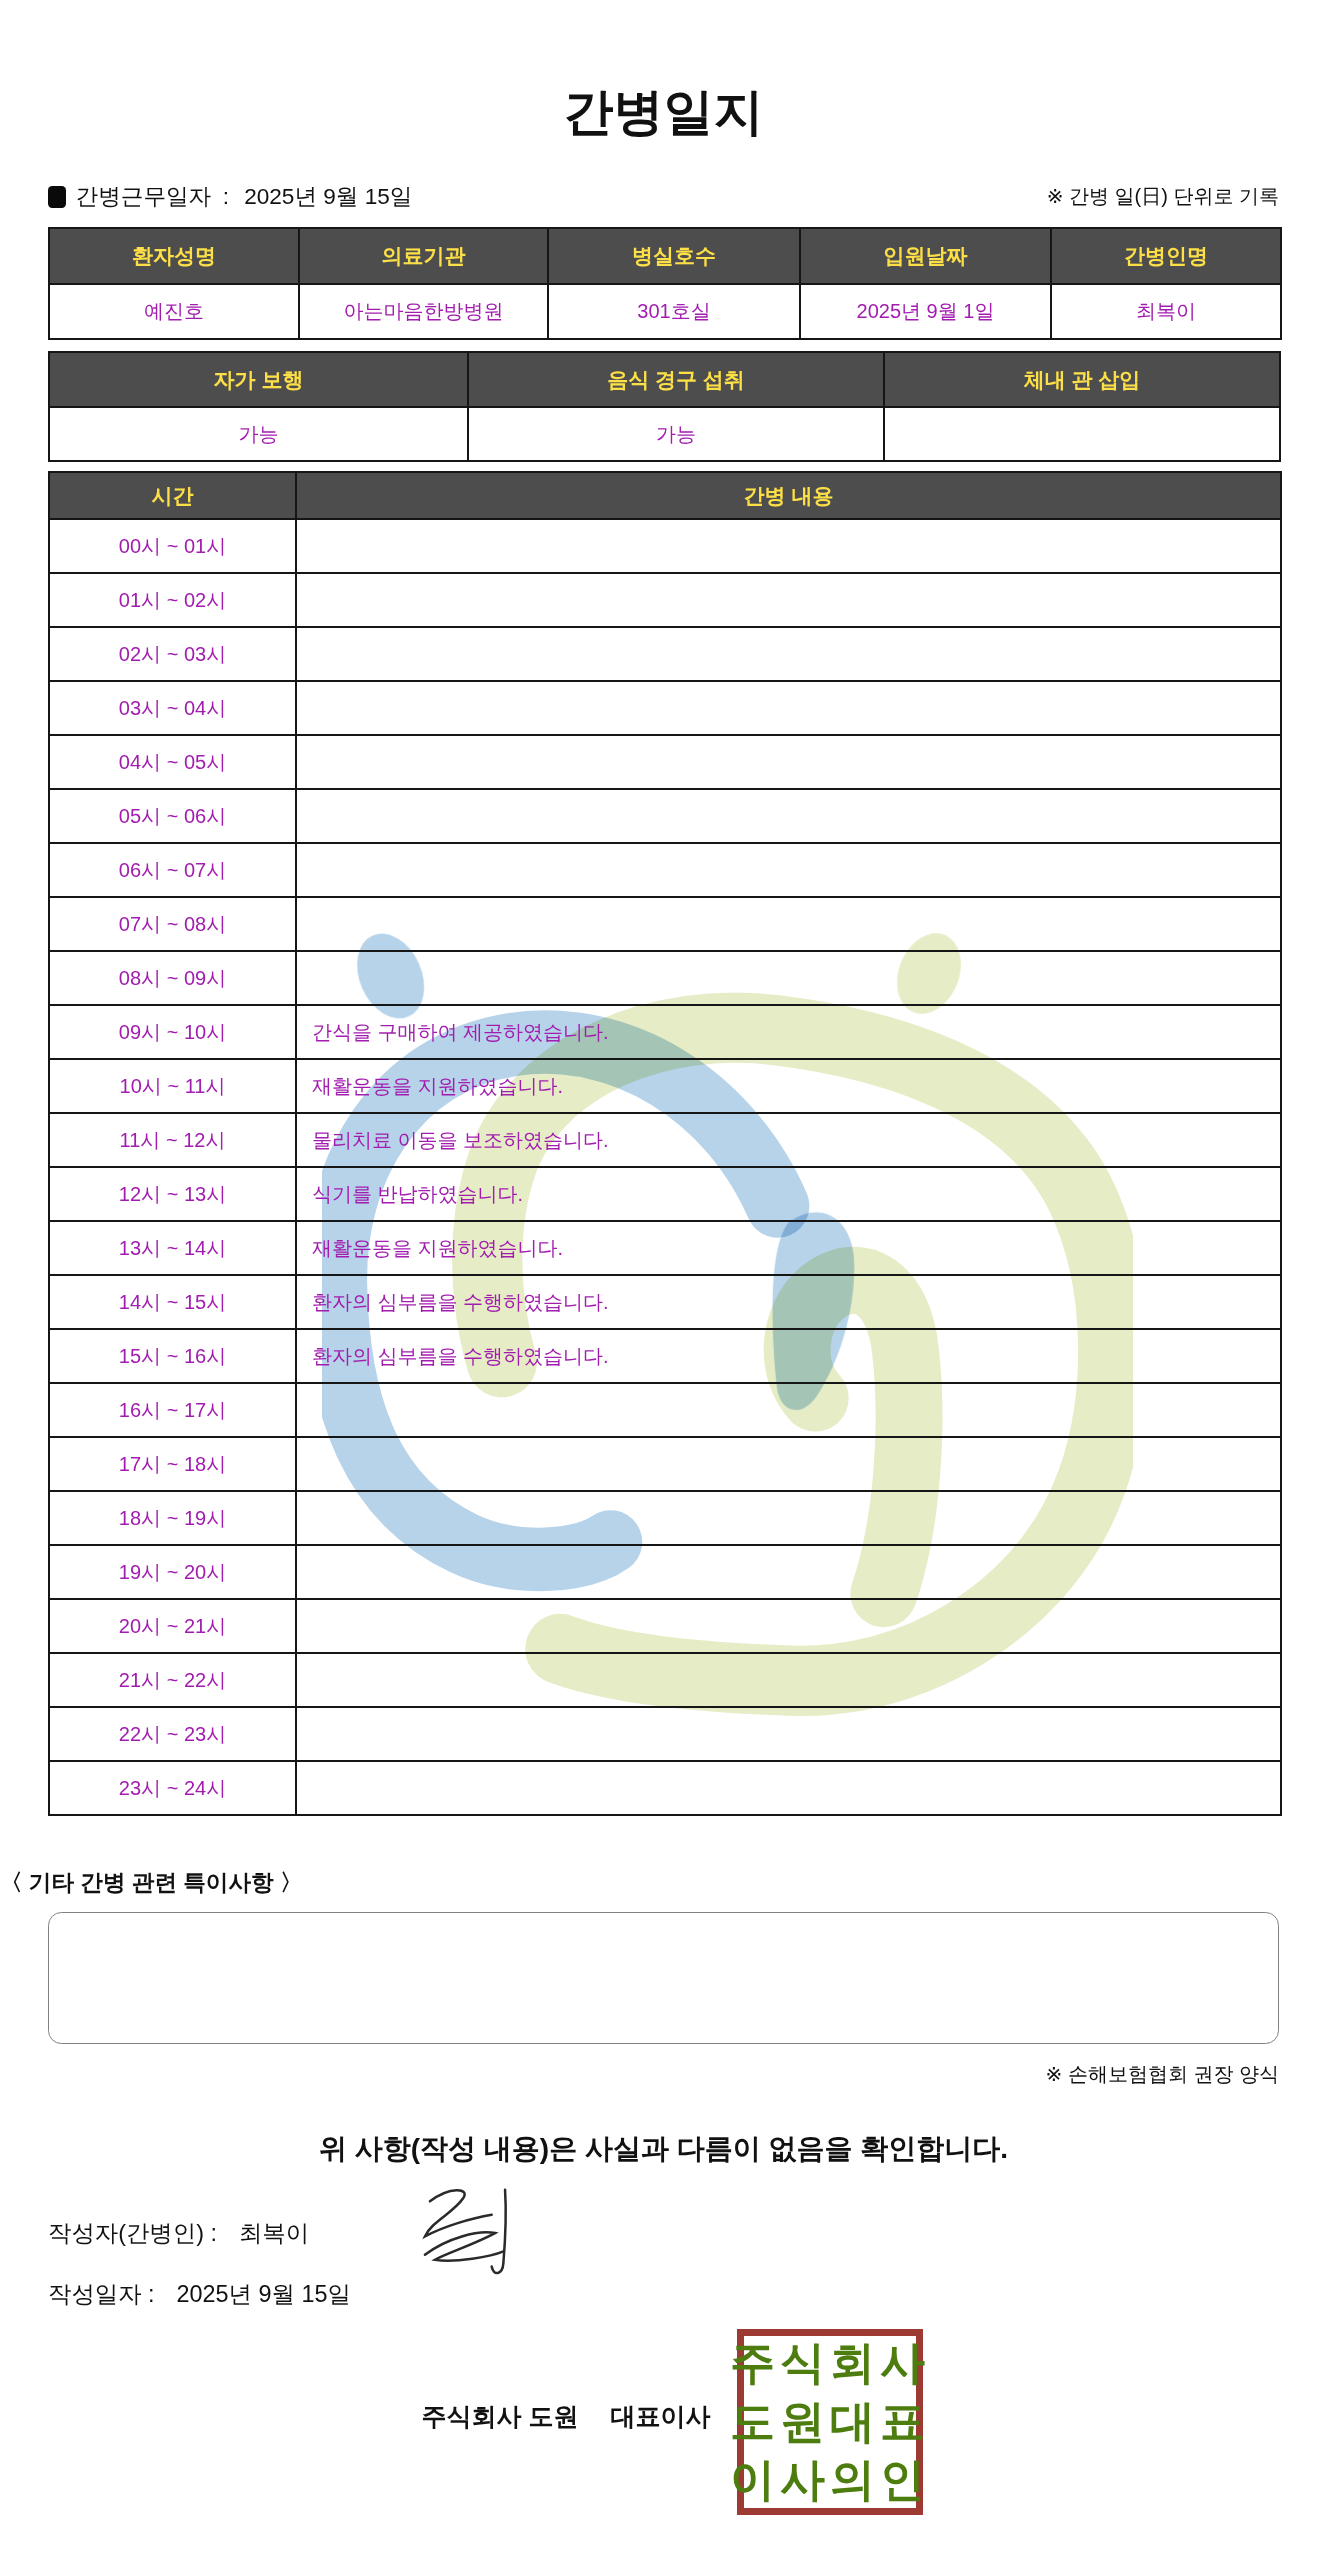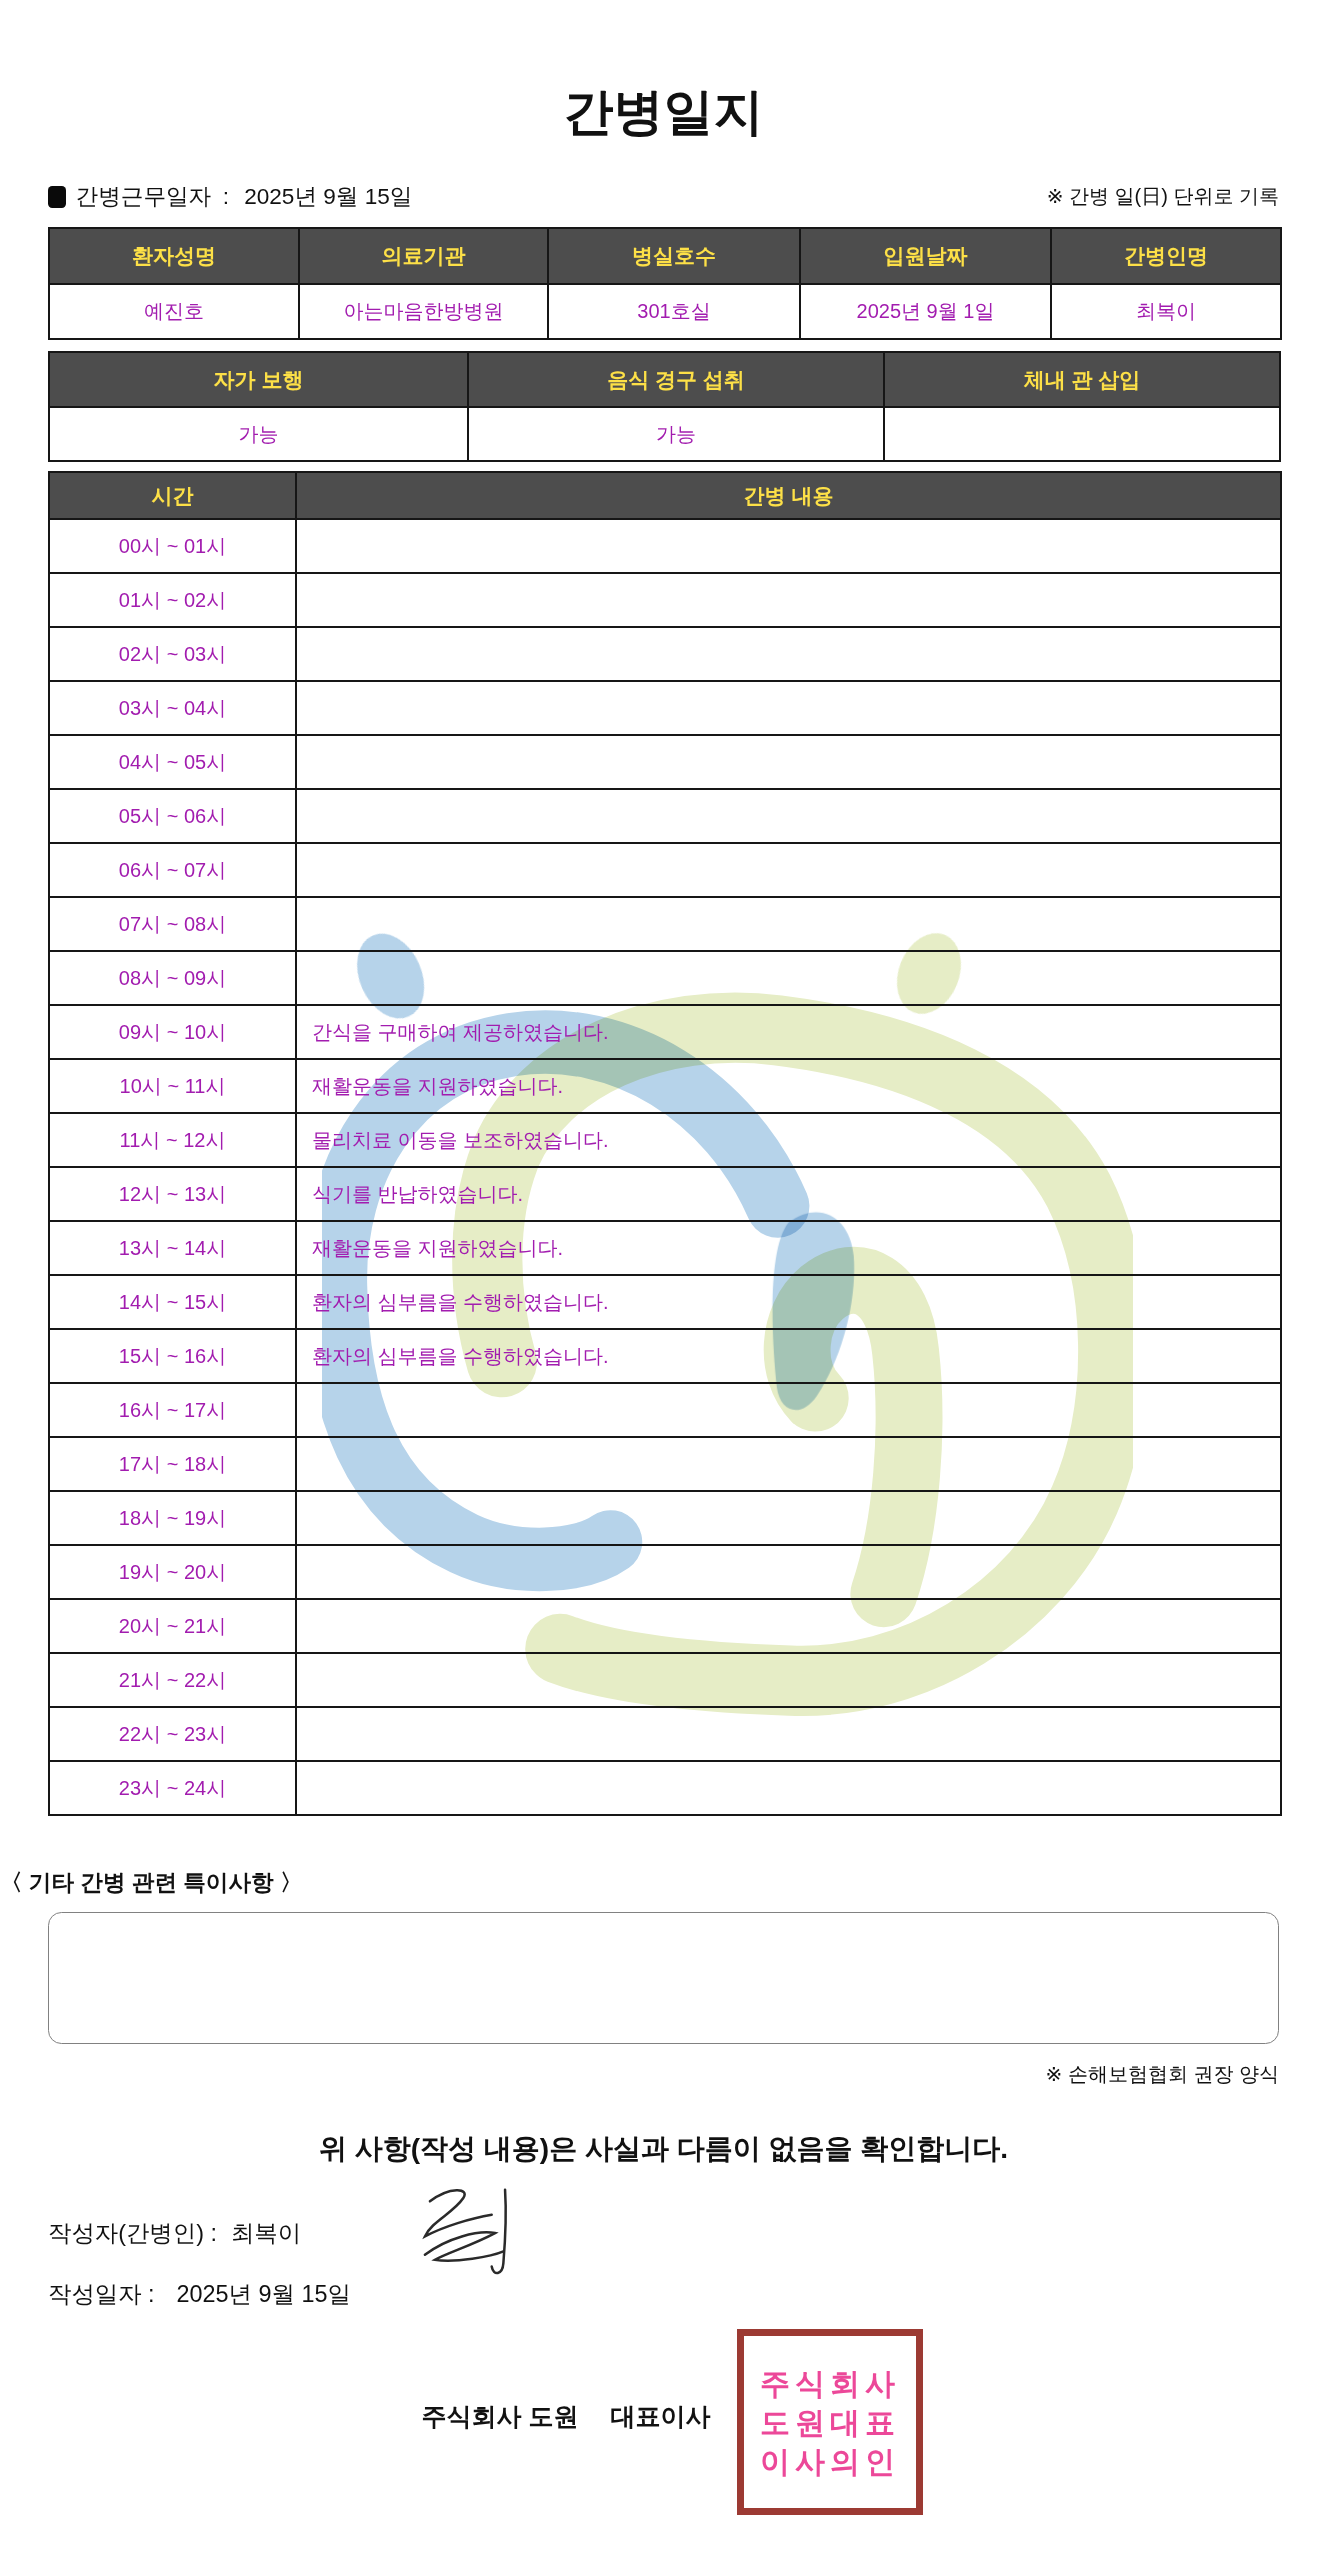--- a/index.html
+++ b/index.html
@@ -59,40 +59,40 @@
     text-align:right;font-size:20px;z-index:2;
   }
   .confirmation{
     position:absolute;top:2130px;left:0;width:100%;
     text-align:center;font-size:28px;font-weight:bold;z-index:2;
   }
   .writer-line{
     position:absolute;top:2217px;left:48px;font-size:23.4px;z-index:2;
     display:flex;align-items:center;
   }
-  .writer-line .lbl{margin-right:14px;}
+  .writer-line .lbl{margin-right:22px;}
   .date-line{
     position:absolute;top:2278px;left:48px;font-size:23.4px;z-index:2;
     display:flex;align-items:center;
   }
   .date-line .lbl{margin-right:22px;}
   .signature{position:absolute;left:418px;top:2183px;width:109px;height:96px;z-index:3;}
   .company-line{
     position:absolute;top:2400px;left:48px;width:1036px;
     display:flex;justify-content:center;gap:32px;
     font-size:25px;font-weight:bold;z-index:2;
   }
   .seal{
     position:absolute;left:737px;top:2329px;width:186px;height:186px;
     border:7.5px solid #9c3a33;box-sizing:border-box;z-index:2;
     display:flex;flex-direction:column;justify-content:center;align-items:center;
     background:#fff;
   }
   .seal span{
-    color:#ec4899;font-size:30px;font-weight:bold;line-height:1.3;
+    color:#4d7c0f;font-size:45px;font-weight:bold;line-height:1.3;
     letter-spacing:5px;white-space:nowrap;
   }
 </style>
 </head>
 <body>
 
 <div class="page">
 
   <svg class="watermark" viewBox="0 0 970 975" aria-hidden="true">
     <g fill="none" stroke-linecap="round">

